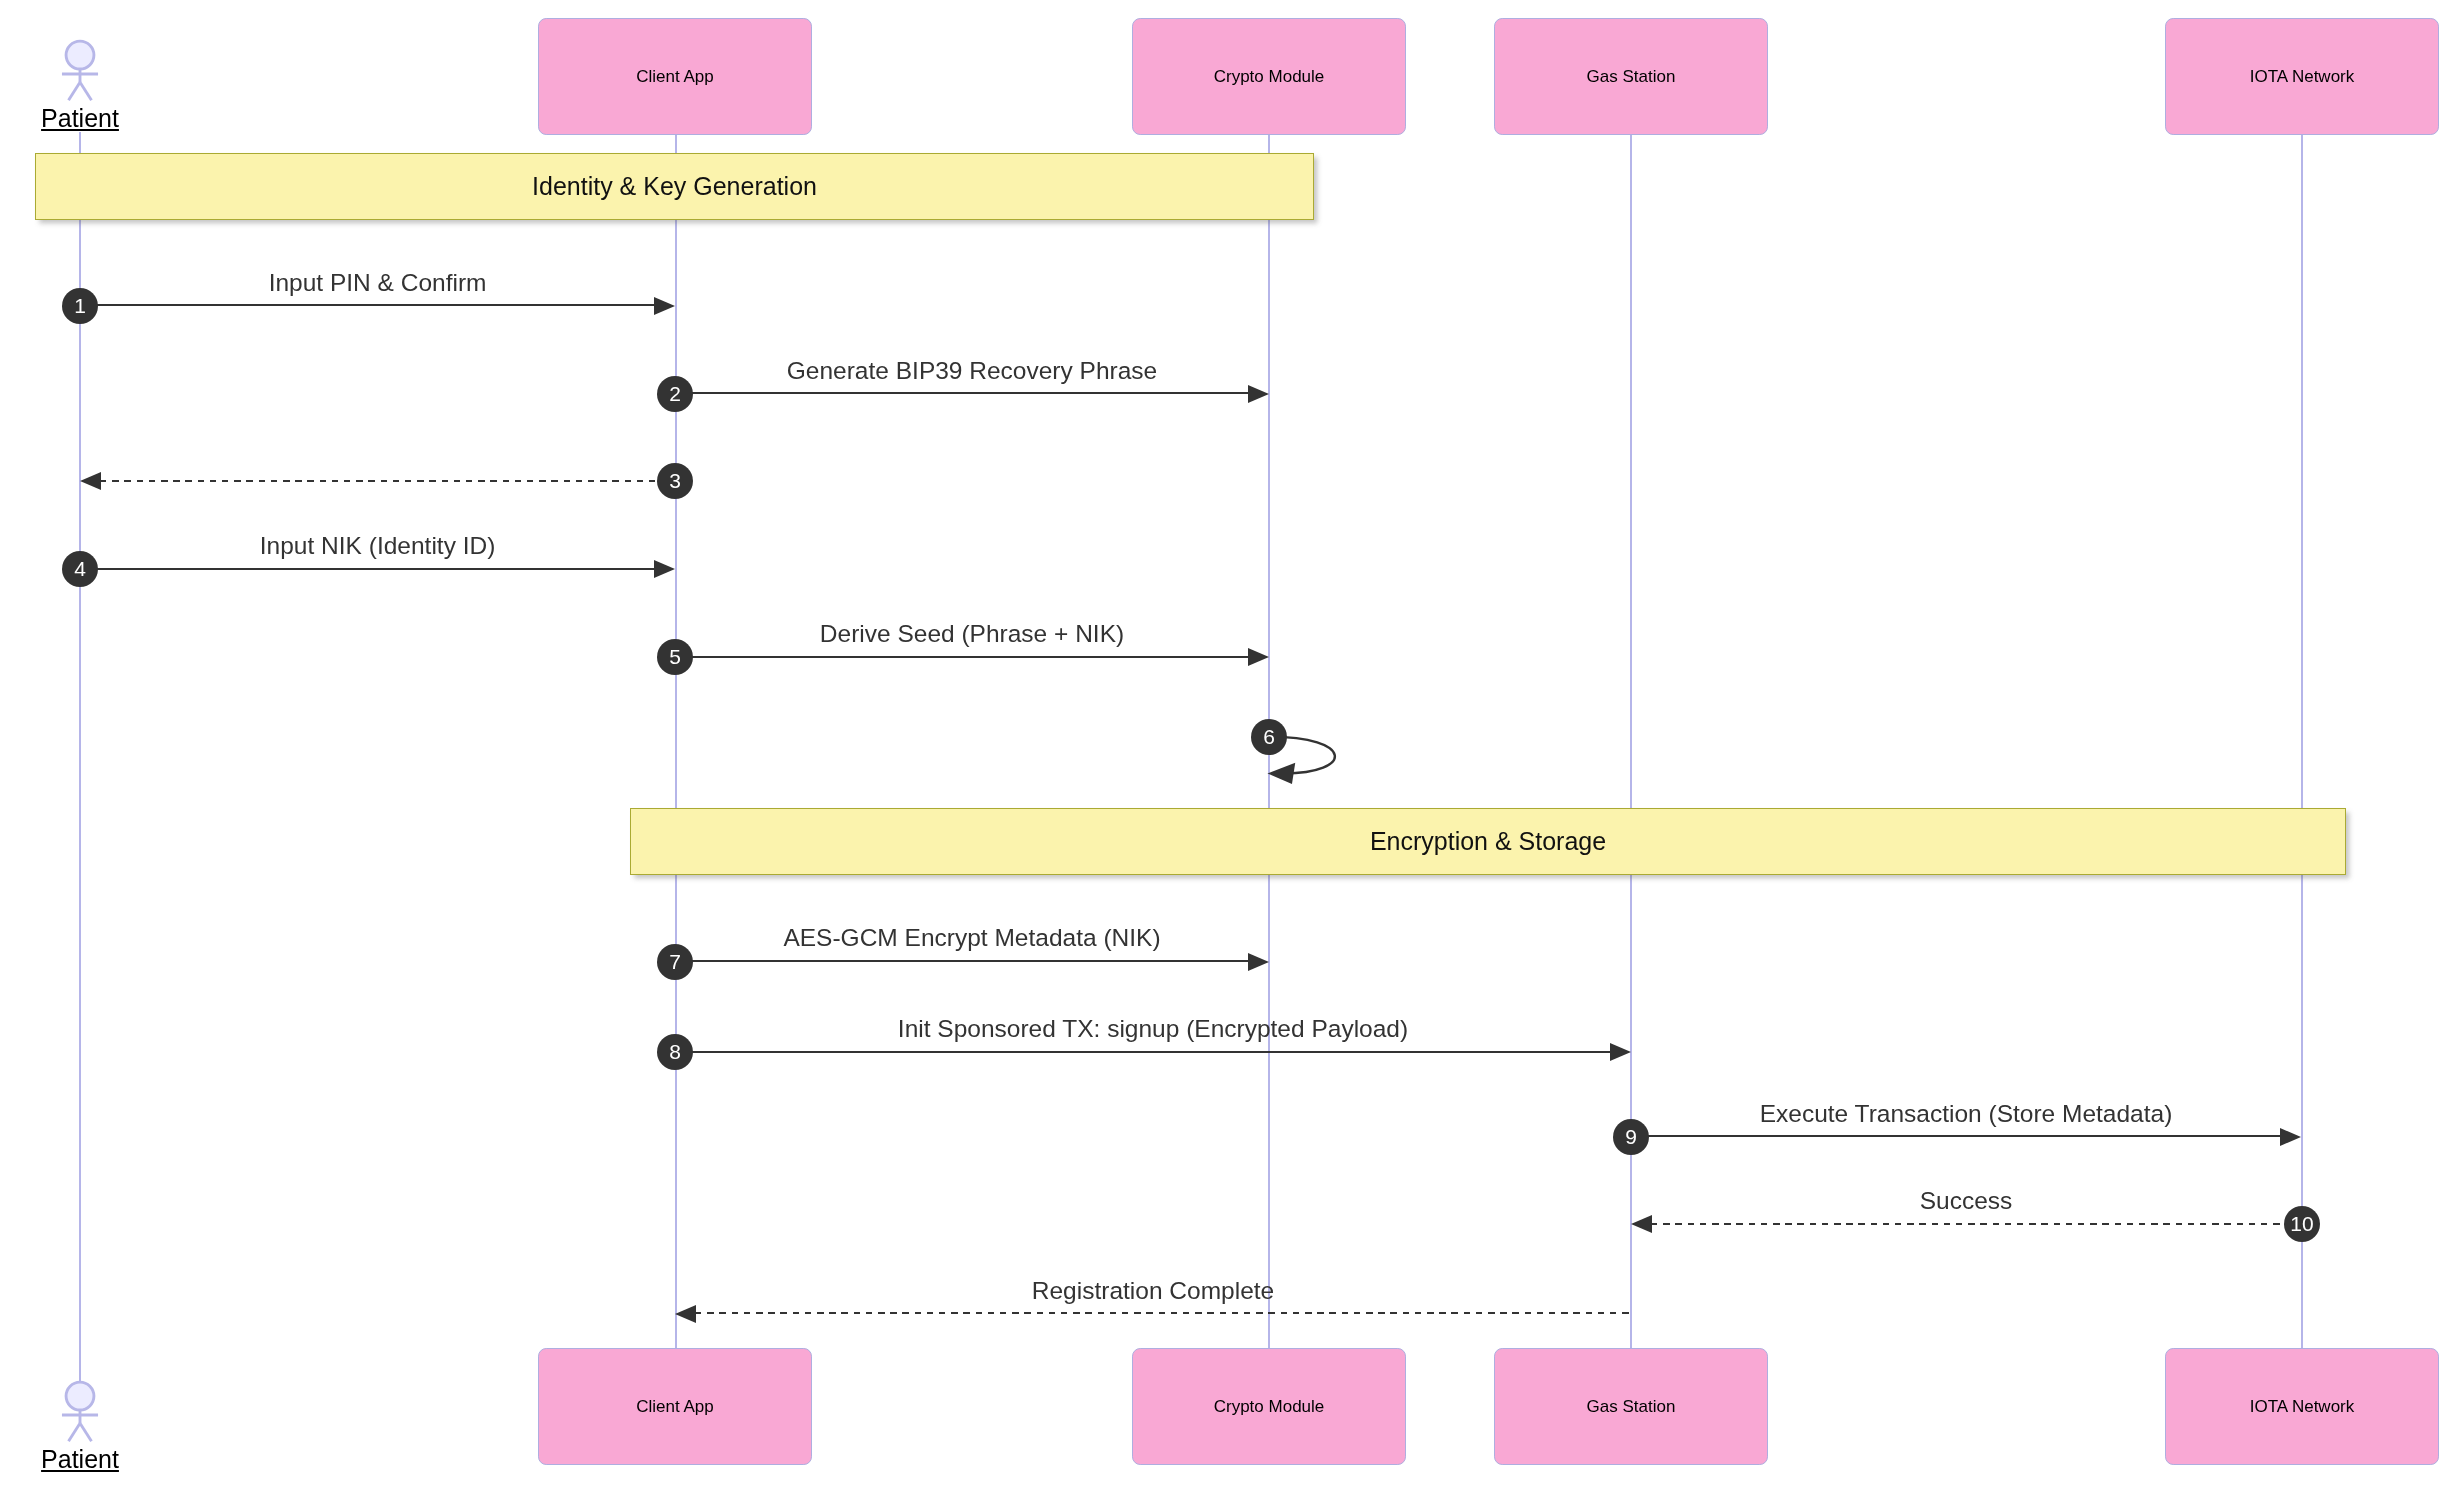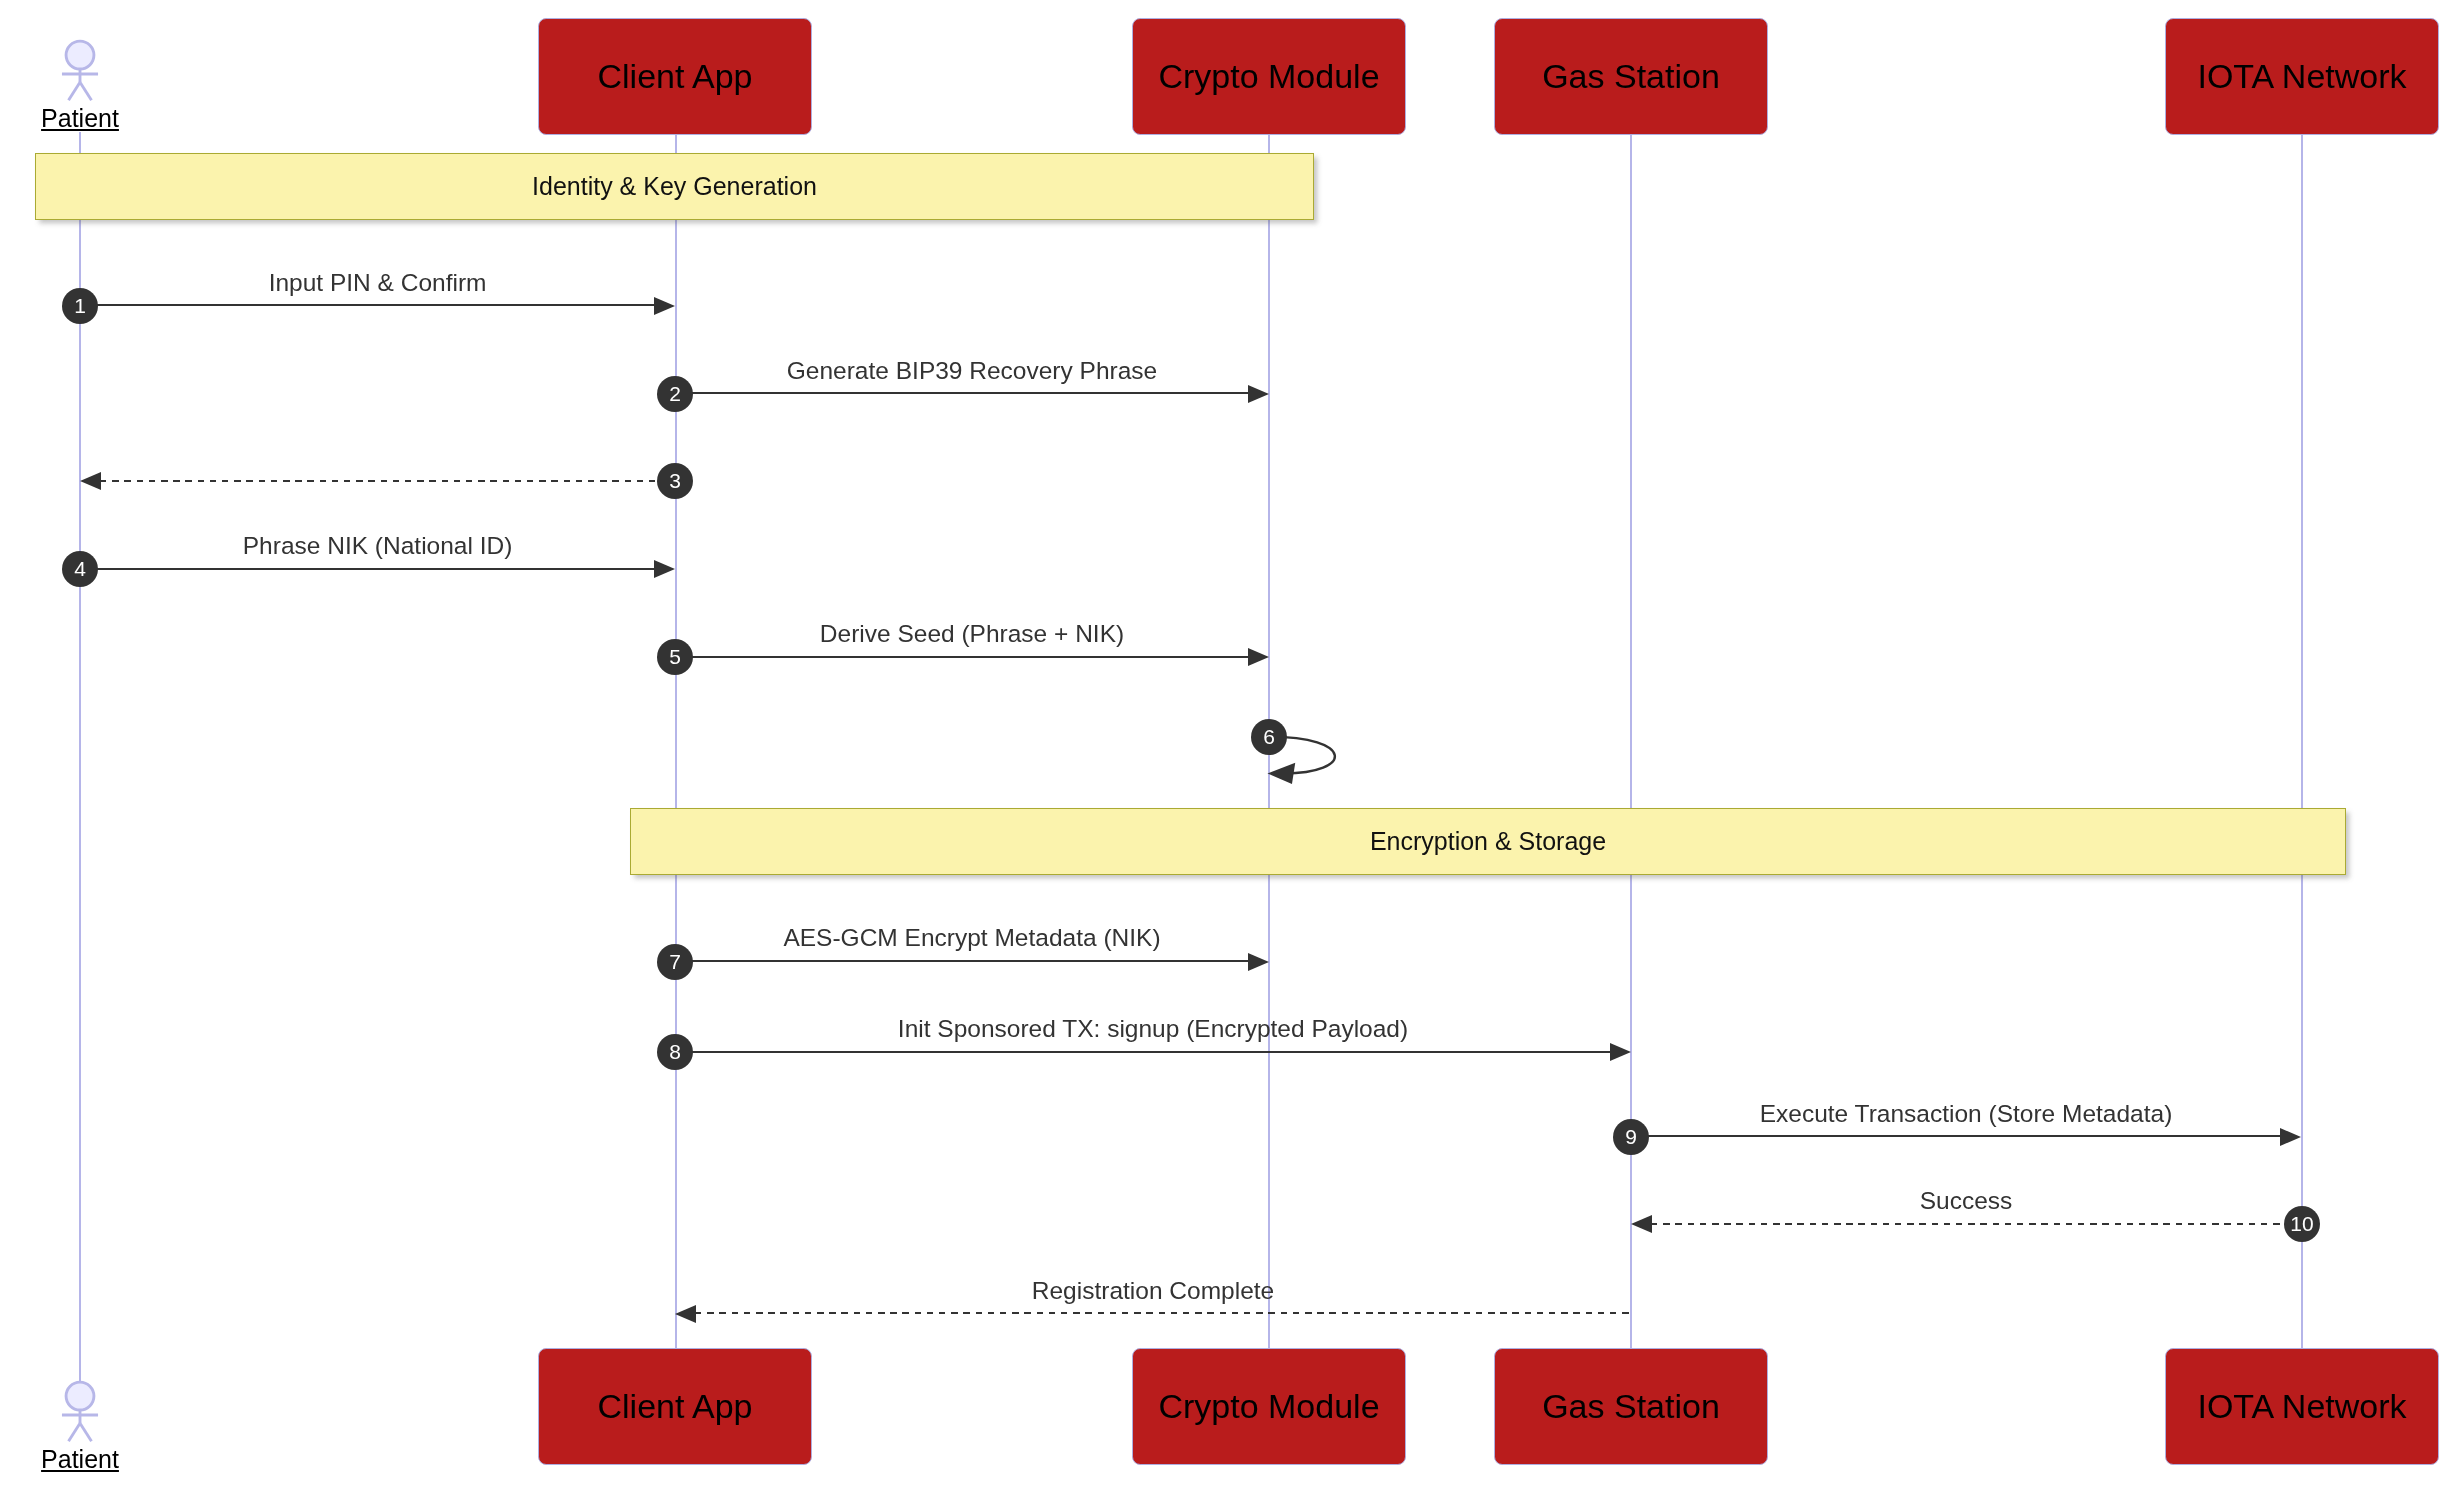--- a/index.html
+++ b/index.html
@@ -3,23 +3,23 @@
 <meta charset="utf-8">
 <style>
   html,body { margin:0; padding:0; background:#ffffff; }
   .stage {
     position:relative; width:2462px; height:1495px; background:#ffffff;
     font-family:"Liberation Sans", sans-serif; overflow:hidden;
   }
   .lifeline { position:absolute; width:2.4px; background:#b5b5e9; }
   .actor-box {
     position:absolute; width:274px; height:117px; box-sizing:border-box;
-    background:#b91c1c; border:1.6px solid #aeaee0; border-radius:8.2px;
+    background:#f9a8d4; border:1.6px solid #aeaee0; border-radius:8.2px;
     display:flex; align-items:center; justify-content:center;
-    font-size:34px; color:#000;
+    font-size:17px; color:#000;
   }
   .note {
     position:absolute; height:67px; box-sizing:border-box;
     background:#fbf3ad; border:1.6px solid #aaaa33;
     display:flex; align-items:center; justify-content:center;
     font-size:25px; color:#111;
     box-shadow:4.1px 4.1px 4.9px rgba(90,90,90,0.35);
   }
   .msg-label {
     position:absolute; width:734px; height:31px; line-height:31px;
@@ -93,21 +93,21 @@
 
   <div class="msg-label" style="left:605px; top:355px;">Generate BIP39 Recovery Phrase</div>
   <div class="line-solid" style="left:675px; top:392px; width:574px;"></div>
   <div class="ah-right" style="left:1248px; top:385px;"></div>
   <div class="badge" style="left:657px; top:376px;">2</div>
 
   <div class="line-dashed" style="left:100px; top:480px; width:576px;"></div>
   <div class="ah-left" style="left:80px; top:472px;"></div>
   <div class="badge" style="left:657px; top:463px;">3</div>
 
-  <div class="msg-label" style="left:10.6px; top:530px;">Phrase NIK (National ID)</div>
+  <div class="msg-label" style="left:10.6px; top:530px;">Input NIK (Identity ID)</div>
   <div class="line-solid" style="left:80px; top:568px; width:576px;"></div>
   <div class="ah-right" style="left:654px; top:560px;"></div>
   <div class="badge" style="left:62px; top:551px;">4</div>
 
   <div class="msg-label" style="left:605px; top:618px;">Derive Seed (Phrase + NIK)</div>
   <div class="line-solid" style="left:675px; top:656px; width:574px;"></div>
   <div class="ah-right" style="left:1248px; top:648px;"></div>
   <div class="badge" style="left:657px; top:639px;">5</div>
 
   <svg class="loop-svg" style="left:1256px; top:725px;" width="139" height="69" viewBox="0 0 170 84">

